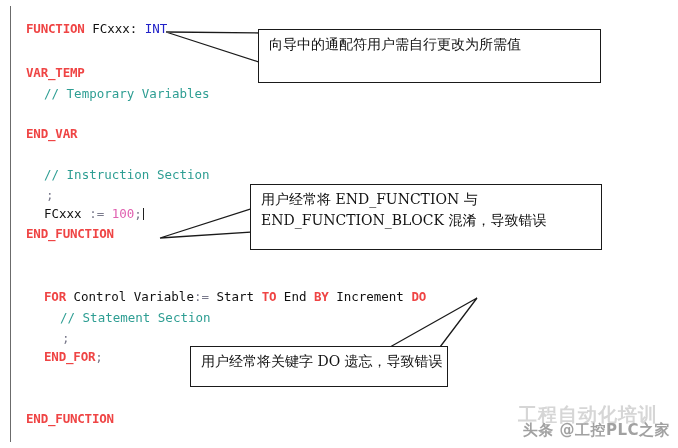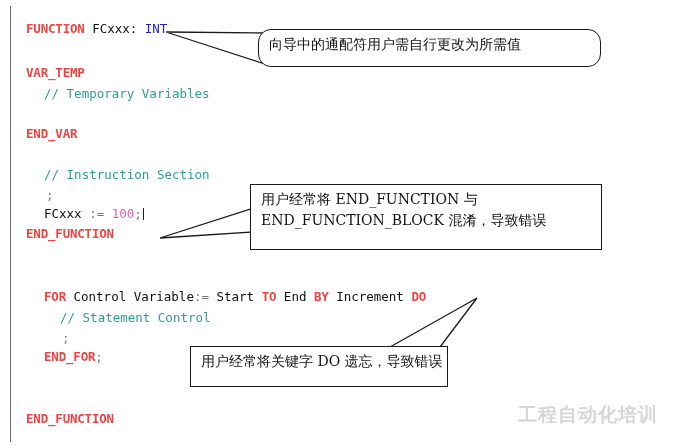--- a/index.html
+++ b/index.html
@@ -136,47 +136,48 @@
     <div class="line" style="left:44px; top:168px;"><span class="cmt">// Instruction Section</span></div>
 
     <div class="line" style="left:46px; top:188px;"><span class="pun">;</span></div>
 
     <div class="line" style="left:44px; top:207px;"><span class="id">FCxxx</span><span class="op"> := </span><span class="num">100</span><span class="pun">;</span><span class="caret"></span></div>
 
     <div class="line" style="left:26px; top:227px;"><span class="kw">END_FUNCTION</span></div>
 
     <div class="line" style="left:44px; top:290px;"><span class="kw">FOR</span><span class="id"> Control Variable</span><span class="op">:=</span><span class="id"> Start </span><span class="kw">TO</span><span class="id"> End </span><span class="kw">BY</span><span class="id"> Increment </span><span class="kw">DO</span></div>
 
-    <div class="line" style="left:60px; top:311px;"><span class="cmt">// Statement Control</span></div>
+    <div class="line" style="left:60px; top:311px;"><span class="cmt">// Statement Section</span></div>
 
     <div class="line" style="left:62px; top:331px;"><span class="pun">;</span></div>
 
     <div class="line" style="left:44px; top:350px;"><span class="kw">END_FOR</span><span class="pun">;</span></div>
 
     <div class="line" style="left:26px; top:412px;"><span class="kw">END_FUNCTION</span></div>
 
   </div>
 
   <svg class="leaders" viewBox="0 0 678 448">
 
     <polyline points="166,32 262,33 262,63 166,32" fill="#ffffff" stroke="#1a1a1a" stroke-width="1.3"></polyline>
 
     <polyline points="160,238 254,208 254,232 160,238" fill="#ffffff" stroke="#1a1a1a" stroke-width="1.3"></polyline>
 
     <polyline points="477,298 390,347 440,347 477,298" fill="#ffffff" stroke="#1a1a1a" stroke-width="1.3"></polyline>
   </svg>
 
-  <div class="callout" style="left:258px; top:29px; width:343px; height:38px;border-radius:13px;">
+  <div class="callout" style="left:258px; top:29px; width:343px; height:54px;">
     <span class="ln">向导中的通配符用户需自行更改为所需值</span>
   </div>
 
   <div class="callout" style="left:250px; top:184px; width:352px; height:66px;">
     <span class="ln">用户经常将 END_FUNCTION 与</span>
     <span class="ln">END_FUNCTION_BLOCK 混淆，导致错误</span>
   </div>
 
   <div class="callout" style="left:190px; top:346px; width:258px; height:41px;">
     <span class="ln">用户经常将关键字 DO 遗忘，导致错误</span>
   </div>
 
   <div class="wm-ghost">工程自动化培训</div>
+  <div class="watermark">头条 @工控PLC之家</div>
 
 </div>
 
 </body></html>

